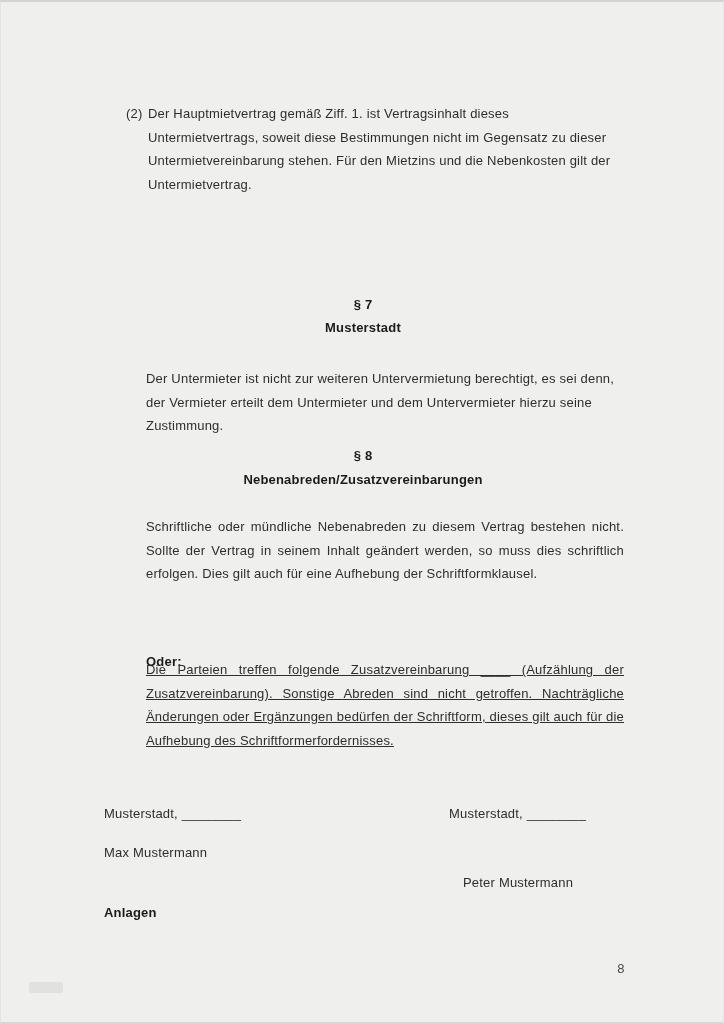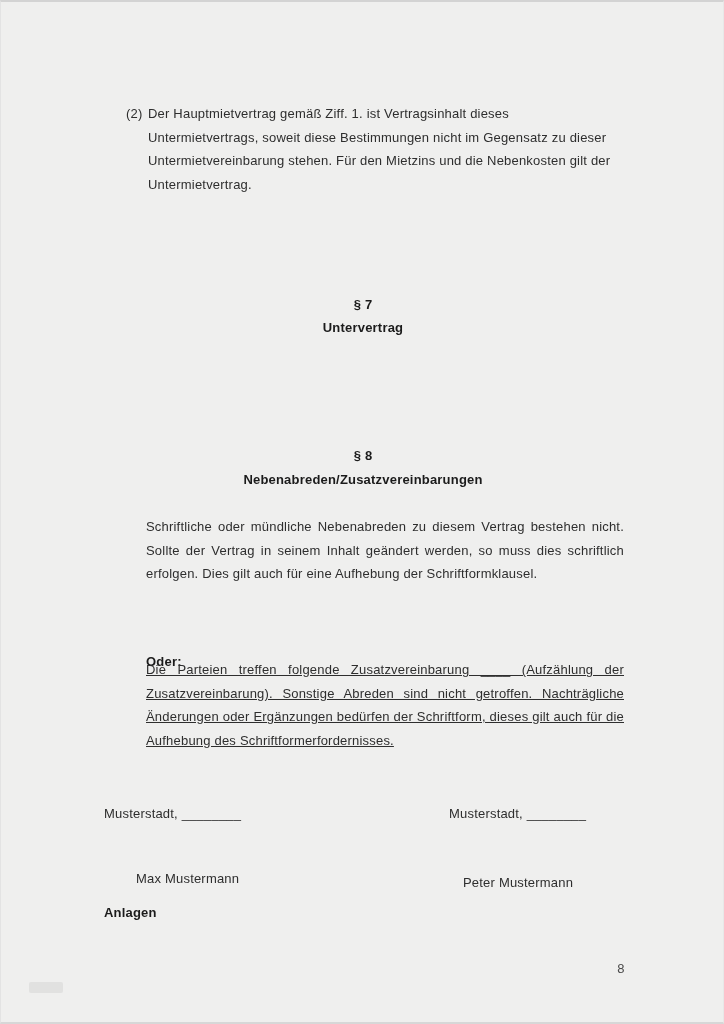--- a/index.html
+++ b/index.html
@@ -61,21 +61,21 @@
   .oder-label {
     left: 145px;
     top: 648px;
     font-weight: bold;
     color: #1b1b1b;
   }
   .par-oder { top: 656px; text-align: justify; text-decoration: underline; }
 
   .sig-place-left  { left: 103px; top: 800px; }
   .sig-place-right { left: 448px; top: 800px; }
-  .sig-name-left   { left: 103px; top: 865px; margin-left: 32px; }
+  .sig-name-left   { left: 103px; top: 839px; }
   .sig-name-right  { left: 462px; top: 869px; }
   .attachments {
     left: 103px;
     top: 899px;
     font-weight: bold;
     color: #1b1b1b;
     text-align: center;
   }
 
   .page-number {
@@ -100,22 +100,23 @@
 
 <div class="page">
 
   <div class="abs clause">
     <span class="clause-label">(2)</span>
     <span class="clause-text">Der Hauptmietvertrag gemäß Ziff. 1. ist Vertragsinhalt dieses Untermietvertrags, soweit diese Bestimmungen nicht im Gegensatz zu dieser Untermietvereinbarung stehen. Für den Mietzins und die Nebenkosten gilt der Untermietvertrag.</span>
   </div>
 
   <div class="abs heading h-s7-num">§ 7</div>
 
-  <div class="abs heading h-s7-title">Untervertrag</div>
+  <div class="abs heading h-s7-title">Musterstadt</div>
 
+  <div class="abs body-par par-s7">Der Untermieter ist nicht zur weiteren Untervermietung berechtigt, es sei denn, der Vermieter erteilt dem Untermieter und dem Untervermieter hierzu seine Zustimmung.</div>
 
   <div class="abs heading h-s8-num">§ 8</div>
 
   <div class="abs heading h-s8-title">Nebenabreden/Zusatzvereinbarungen</div>
 
   <div class="abs body-par par-s8">Schriftliche oder mündliche Nebenabreden zu diesem Vertrag bestehen nicht. Sollte der Vertrag in seinem Inhalt geändert werden, so muss dies schriftlich erfolgen. Dies gilt auch für eine Aufhebung der Schriftformklausel.</div>
 
   <div class="abs oder-label">Oder:</div>
 
   <div class="abs body-par par-oder">Die Parteien treffen folgende Zusatzvereinbarung ____ (Aufzählung der Zusatzvereinbarung). Sonstige Abreden sind nicht getroffen. Nachträgliche Änderungen oder Ergänzungen bedürfen der Schriftform, dieses gilt auch für die Aufhebung des Schriftformerfordernisses.</div>

